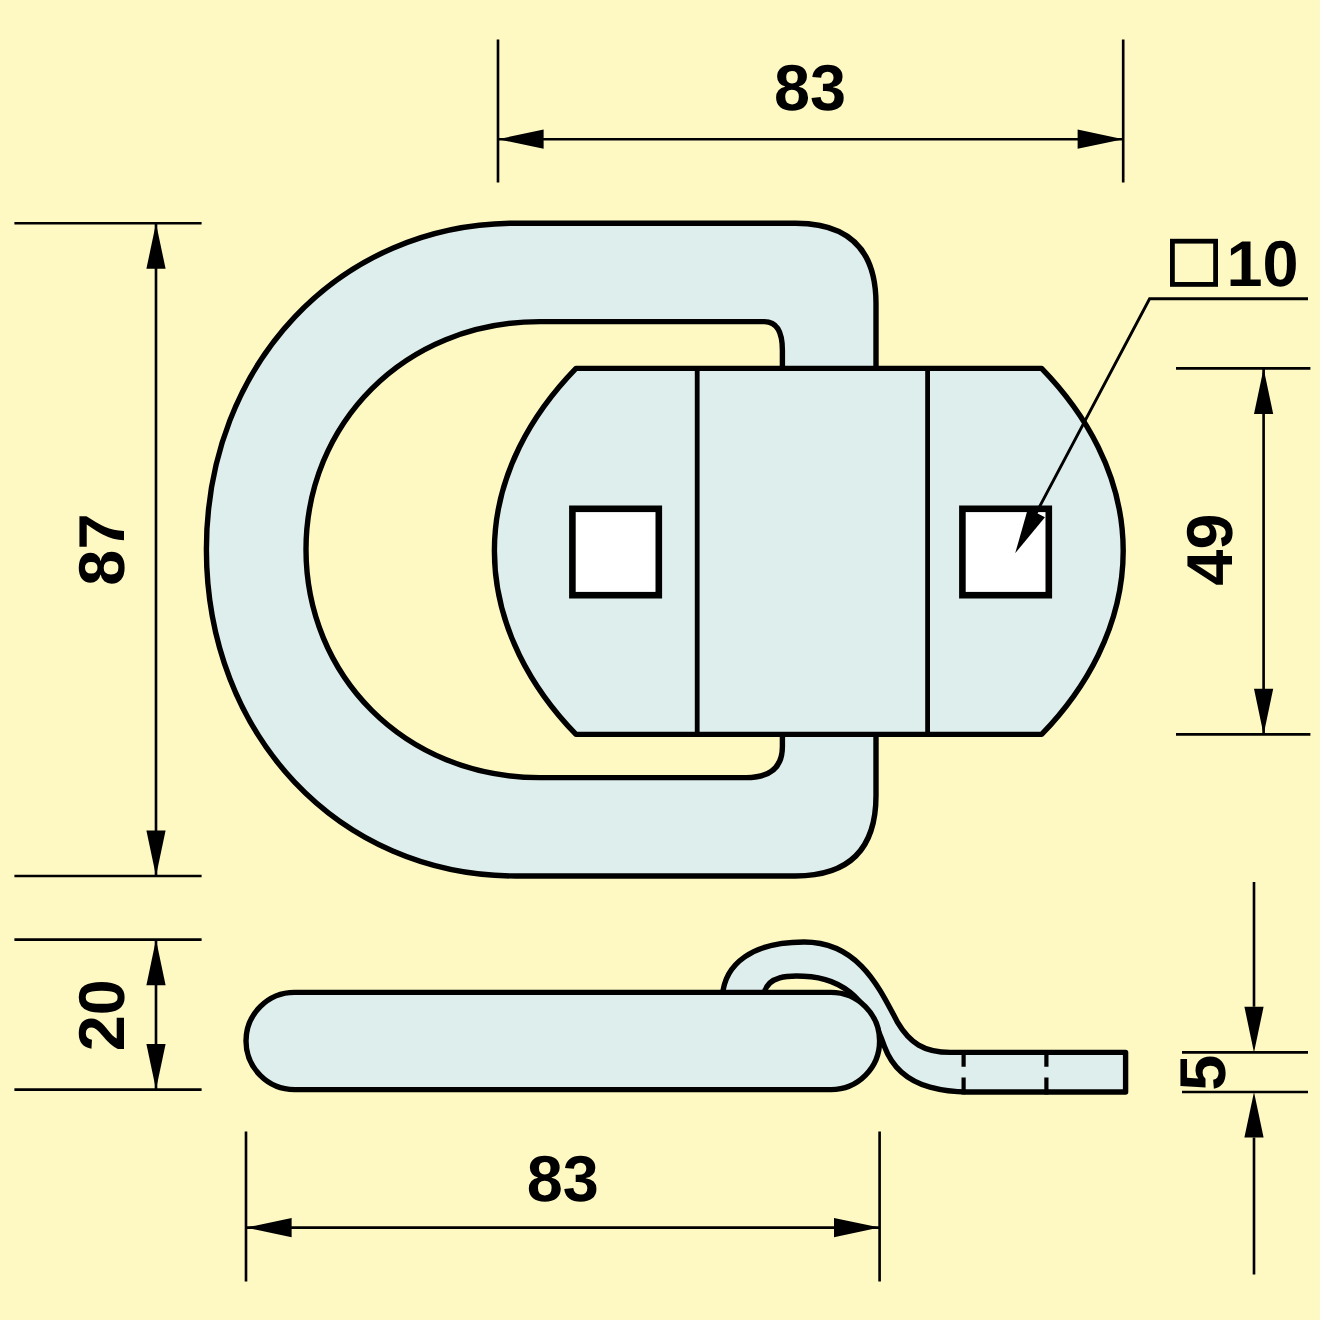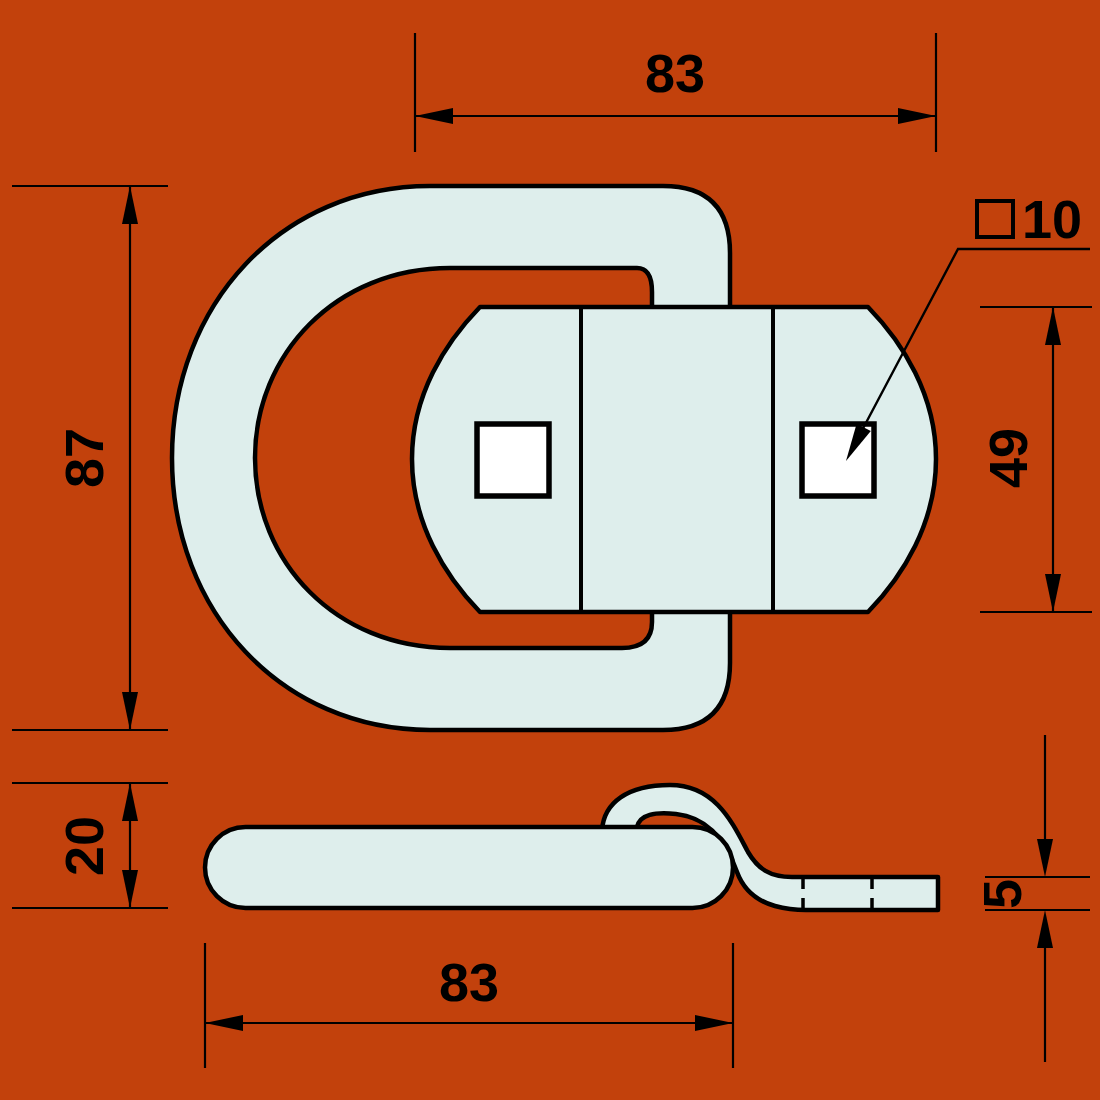--- a/index.html
+++ b/index.html
@@ -1,16 +1,16 @@
 <!DOCTYPE html>
 <html><head>
 <meta charset="utf-8">
 <style>
   html,body{margin:0;padding:0;background:#ffffff;}
-  .canvas-wrap{width:1100px;height:1100px;background:#c2410c;position:relative;}
+  .canvas-wrap{width:1100px;height:1100px;background:#fef9c3;position:relative;}
   svg{display:block;}
   .outline{stroke:#000;stroke-width:4.5;stroke-linejoin:round;}
   .divider{stroke:#000;stroke-width:4;}
   .hole{stroke:#000;stroke-width:5.5;}
   .hidden-line{stroke:#000;stroke-width:3.5;stroke-dasharray:14 9;fill:none;}
   .thin{stroke:#000;stroke-width:2.2;fill:none;}
   .leader{stroke:#000;stroke-width:2.4;fill:none;}
   .arrow{fill:#000;stroke:none;}
   .dim-text{font-family:"Liberation Sans",sans-serif;font-size:54px;font-weight:600;fill:#000;}
 </style>

